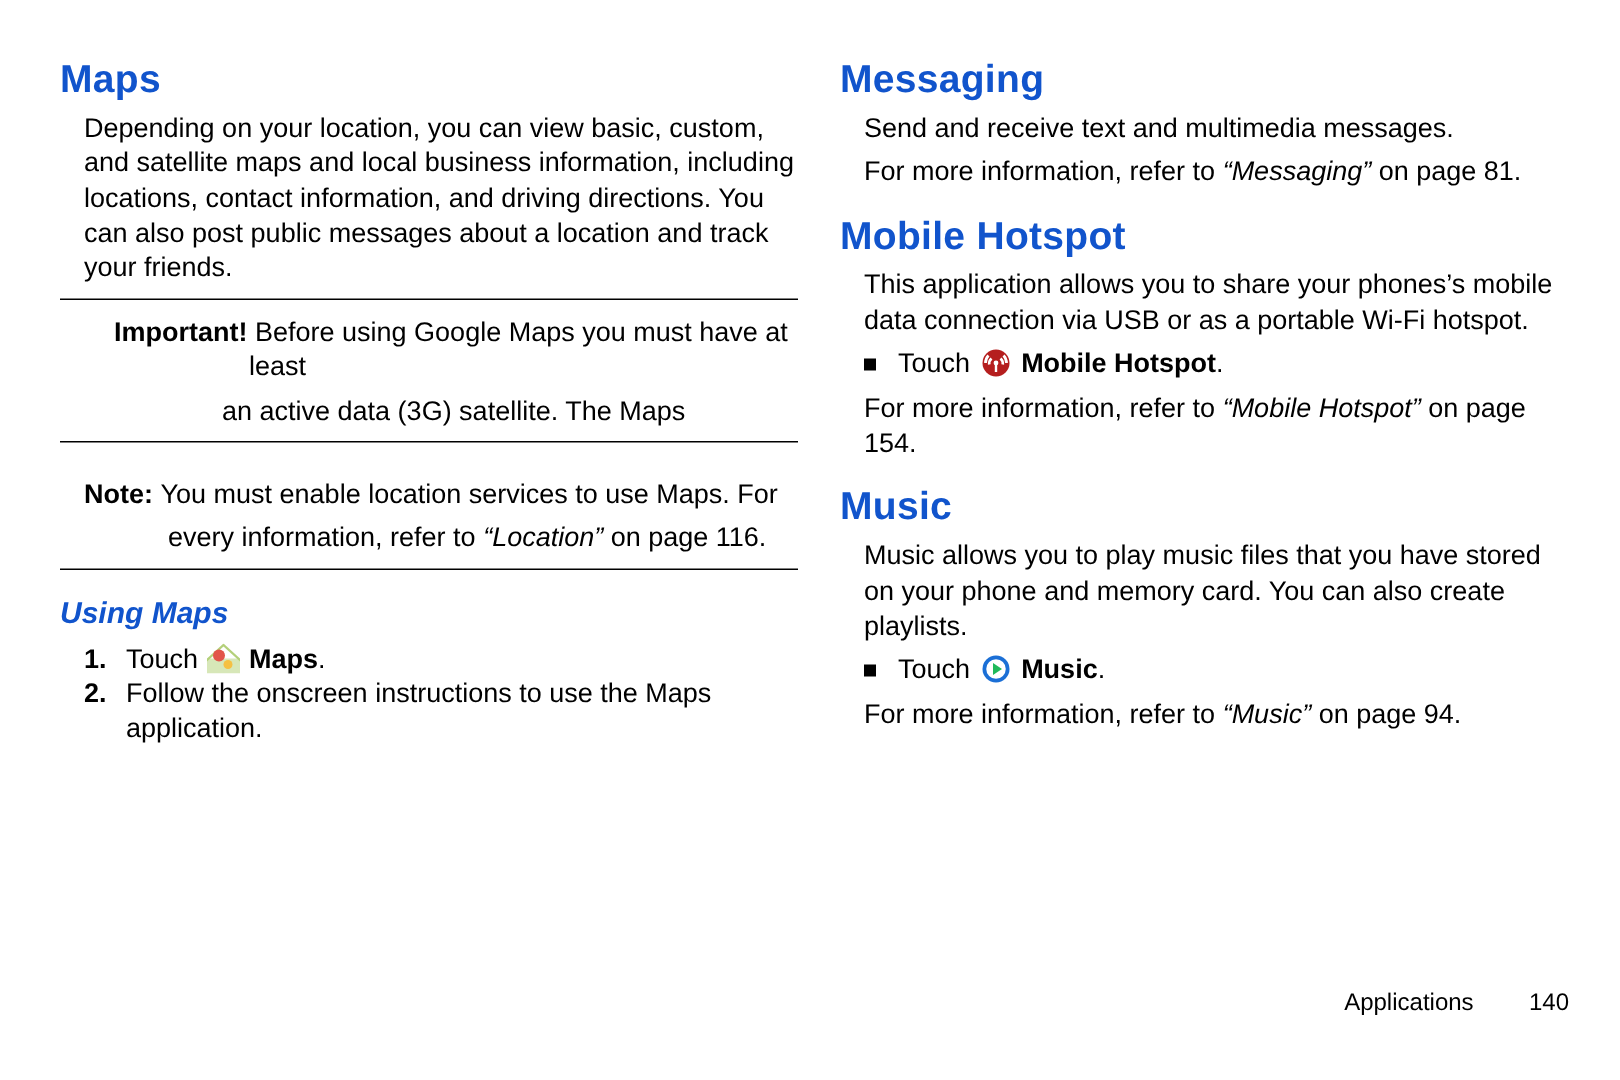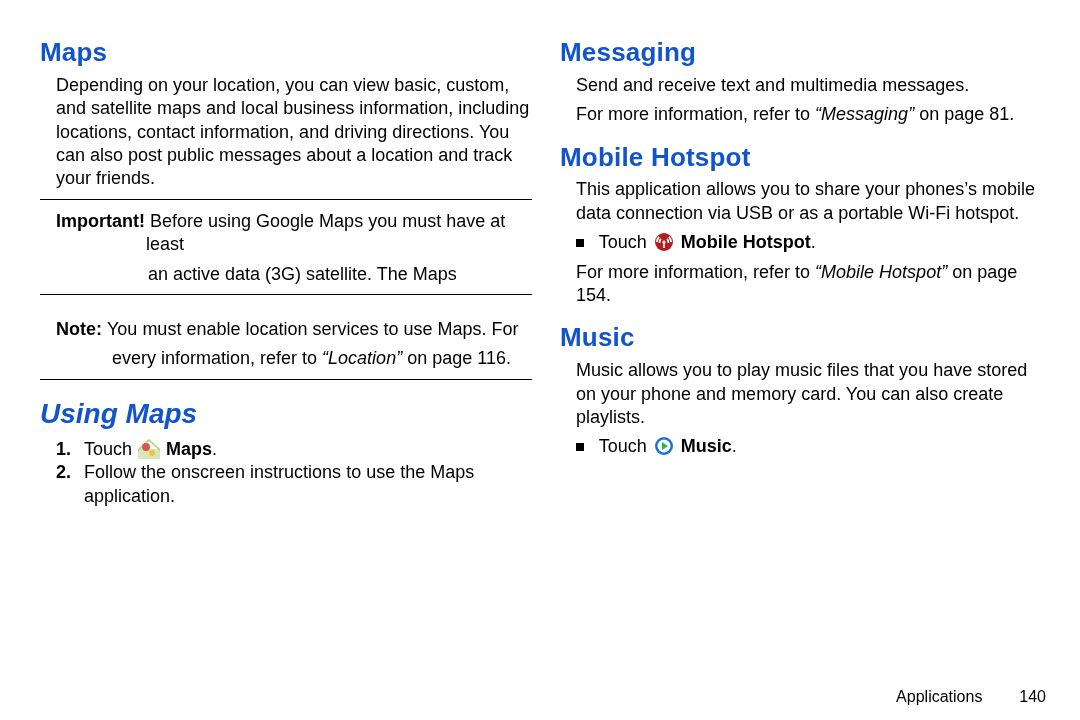--- a/index.html
+++ b/index.html
@@ -29,21 +29,21 @@
     color: #1154cc;
     font-size: 26px;
     font-weight: 800;
     margin: 0 0 4px 0;
     letter-spacing: 0.2px;
     font-family: Arial, sans-serif;
   }
   h2.subsection {
     color: #1154cc;
     font-style: italic;
-    font-size: 28px;
+    font-size: 20px;
     font-weight: 700;
     margin: 16px 0 6px 0;
     font-family: Arial, sans-serif;
   }
   p { margin: 0 0 6px 0; }
   .indent1 { padding-left: 16px; }
   .hr { border-top: 1.5px solid #000; margin: 8px 0 10px 0; }
   .label-bold { font-weight: 700; }
   .ital { font-style: italic; }
   .ol-row { display: flex; align-items: flex-start; }
@@ -60,26 +60,26 @@
   .sq-bullet {
     display: inline-block;
     width: 8px;
     height: 8px;
     background: #000;
     margin-right: 10px;
     vertical-align: 1px;
   }
   .footer {
     position: absolute;
-    bottom: 12px;
+    bottom: 40px;
     right: 34px;
     font-size: 16px;
   }
   .foot-gap { display: inline-block; width: 28px; }
-  .hang { padding-left: 90px; text-indent: -90px; }
+  .hang { padding-left: 90px; text-indent: -90px; margin-left: 20px; }
   .hang-note { padding-left: 56px; text-indent: -56px; margin-top: 23px; }
   .step-follow { padding-left: 28px; }
 </style>
 </head>
 <body>
 
 <div class="page">
 
   <div class="col">
     <h1 class="section">Maps</h1>
@@ -163,20 +163,23 @@
       <span>Touch </span>
       <span class="icon-slot">
         <svg viewBox="0 0 22 20">
           <circle cx="11" cy="10" r="9" fill="#1b6fd6"></circle>
           <circle cx="11" cy="10" r="6.5" fill="#fff"></circle>
           <polygon points="9,6 9,14 15,10" fill="#1fb95a"></polygon>
         </svg>
       </span>
       <span class="label-bold"> Music</span><span>.</span>
     </p>
+    <p class="indent1">
+      <span>For more information, refer to </span><span class="ital">“Music” </span><span>on page 94.</span>
+    </p>
   </div>
 
   <div class="footer">
     <span>Applications</span>
     <span class="foot-gap"></span>
     <span>140</span>
   </div>
 </div>
 
 </body></html>

